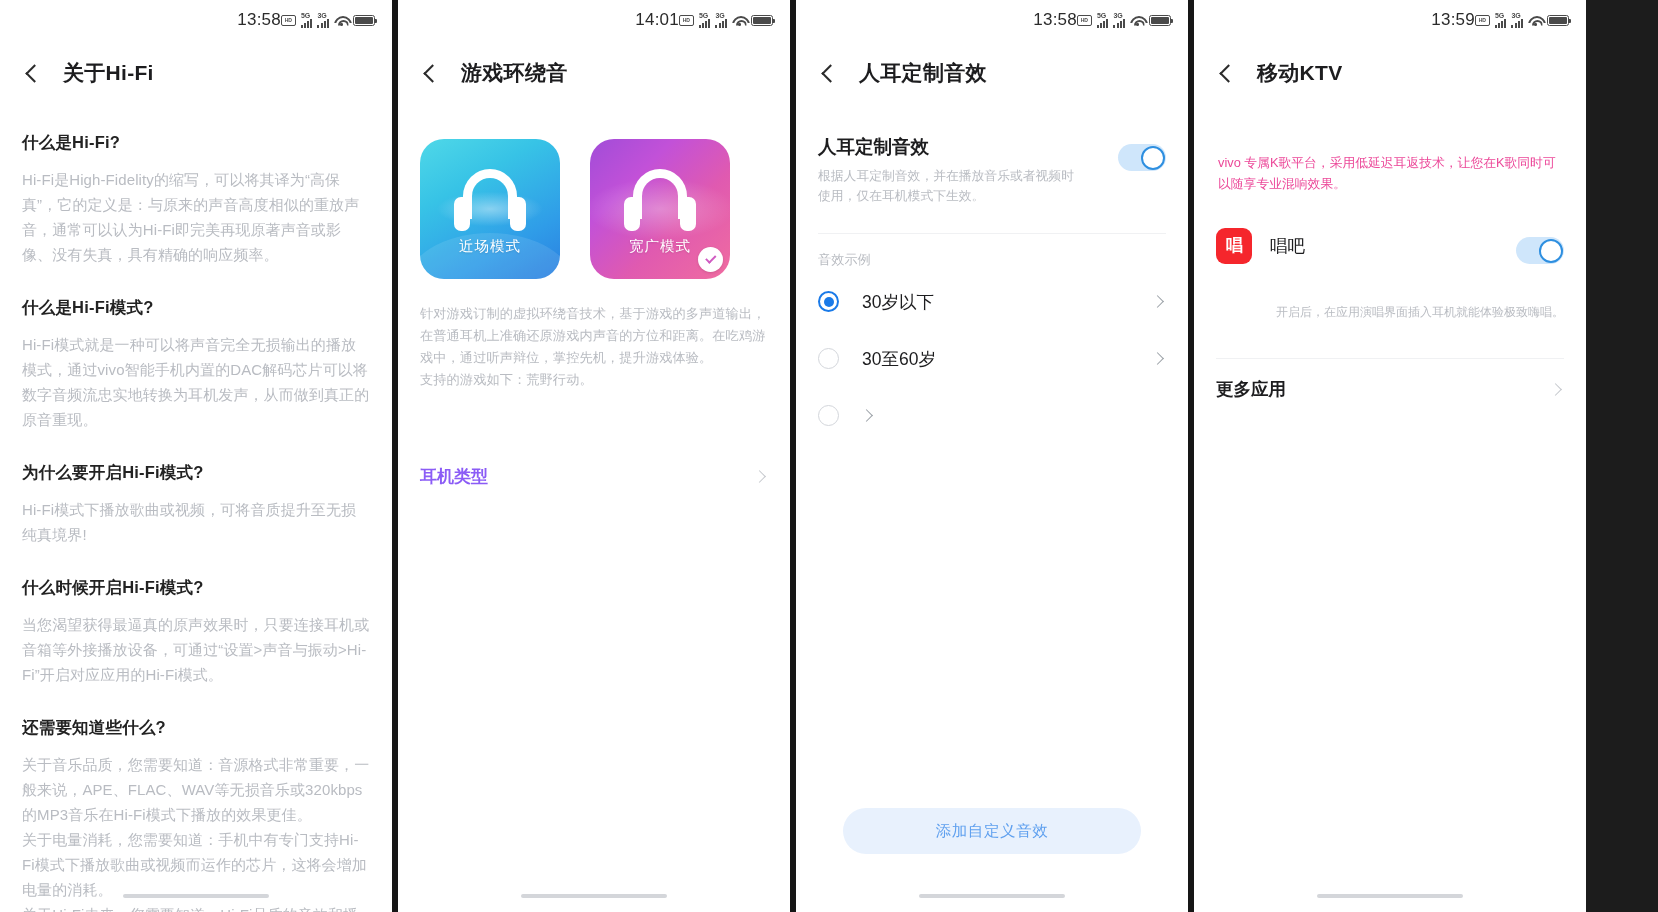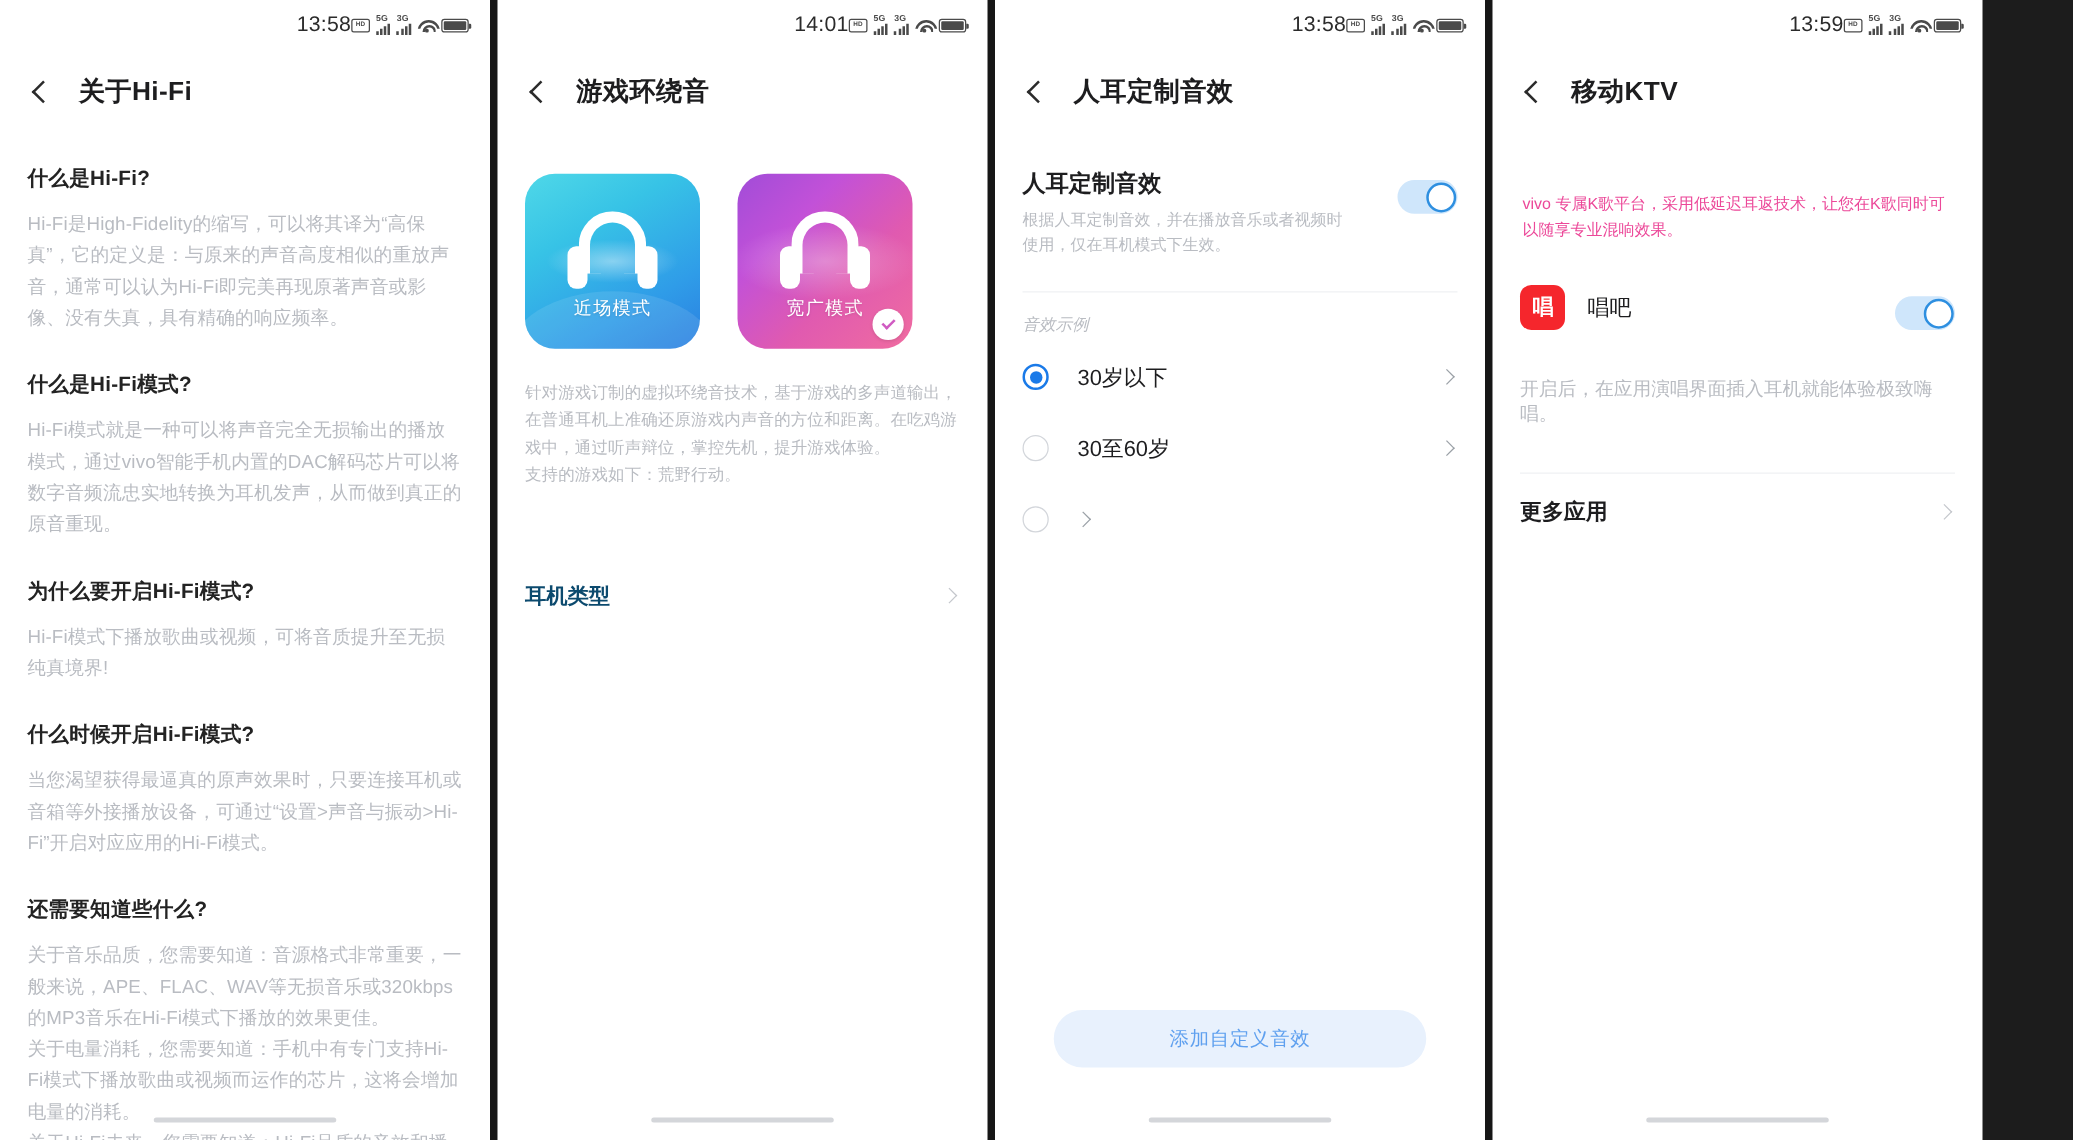--- a/index.html
+++ b/index.html
@@ -229,21 +229,21 @@
   .row {
     height: 62px;
     margin: 0 22px;
     display: flex;
     align-items: center;
     justify-content: space-between;
   }
   .row-title {
     font-size: 17px;
     font-weight: 700;
-    color: #0c4a6e;
+    color: #8b5cf6;
   }
   .chev-r {
     width: 9px; height: 9px;
     border-top: 1.8px solid #c4c7cc;
     border-right: 1.8px solid #c4c7cc;
     transform: rotate(45deg);
     margin-right: 4px;
   }
   .chev-r.dark { border-color: #9aa0a6; }
 
@@ -285,21 +285,20 @@
   }
   .divider {
     height: 1px;
     background: #f0f1f3;
     margin: 27px 22px 0 22px;
   }
   .section-label {
     padding: 17px 22px 0 22px;
     font-size: 13.2px;
     color: #b9bcc2;
-    font-style: italic;
   }
   .radio-row {
     height: 57px;
     margin: 0 22px;
     display: flex;
     align-items: center;
     gap: 23px;
   }
   .radio {
     width: 21px; height: 21px;
@@ -361,23 +360,24 @@
     letter-spacing: -1px;
   }
   .app-name {
     font-size: 17.5px;
     color: #1d1d1f;
     font-weight: 500;
     flex: 1 1 auto;
   }
   .app-note {
     padding: 38px 22px 0 22px;
-    font-size: 15px;
+    font-size: 12px;
     color: #b9bcc2;
     line-height: 20px;
+    text-align: right;
   }
   .divider2 {
     height: 1px;
     background: #f0f1f3;
     margin: 36px 22px 0 22px;
   }
   .more-row {
     height: 60px;
     margin: 0 22px;
     display: flex; align-items: center; justify-content: space-between;

